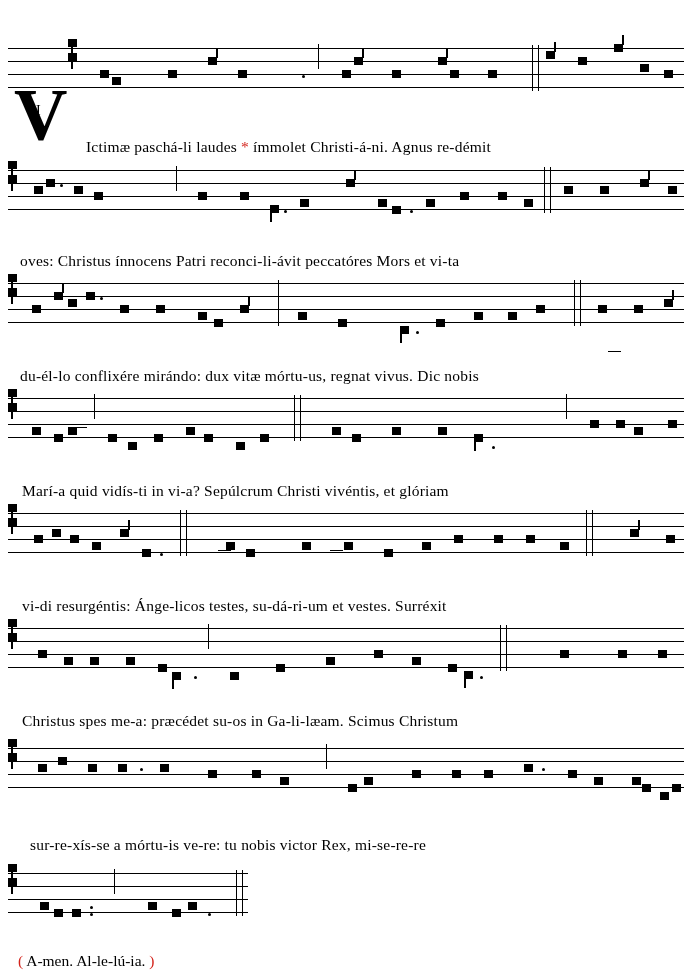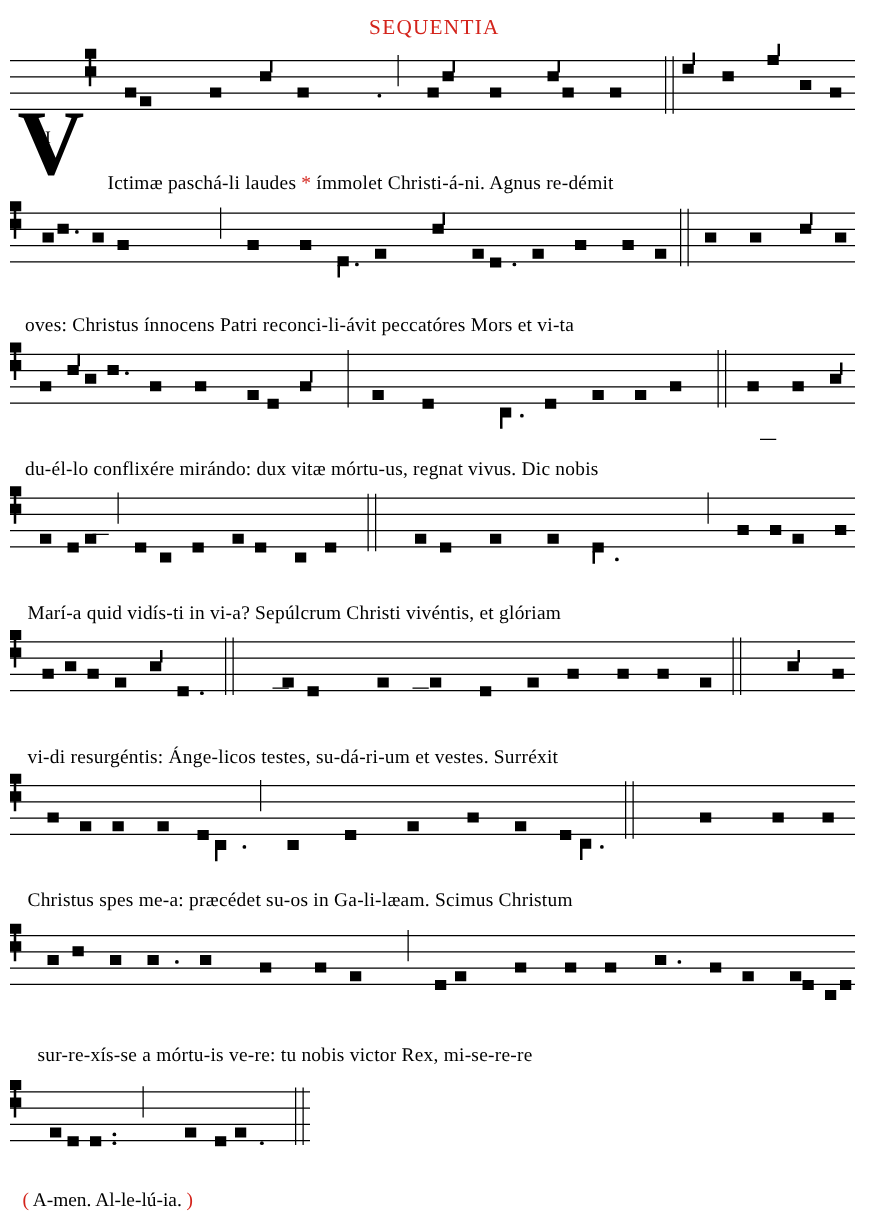--- a/index.html
+++ b/index.html
@@ -167,21 +167,20 @@
     top: 952px;
     font-size: 15.5px;
   }
   .final-lyrics .red { color: #d4241c; }
 </style>
 </head>
 <body>
 
 <div id="sheet">
 
-  <div class="title">SEQUENTIA</div>
 
   <div class="system" style="top:48px;">
     <div class="modenum">I</div>
     <div class="dropcap" style="top:30px;">V</div>
 
     <div class="staff">
       <div class="line l0"></div>
       <div class="line l1"></div>
       <div class="line l2"></div>
       <div class="line l3"></div>

